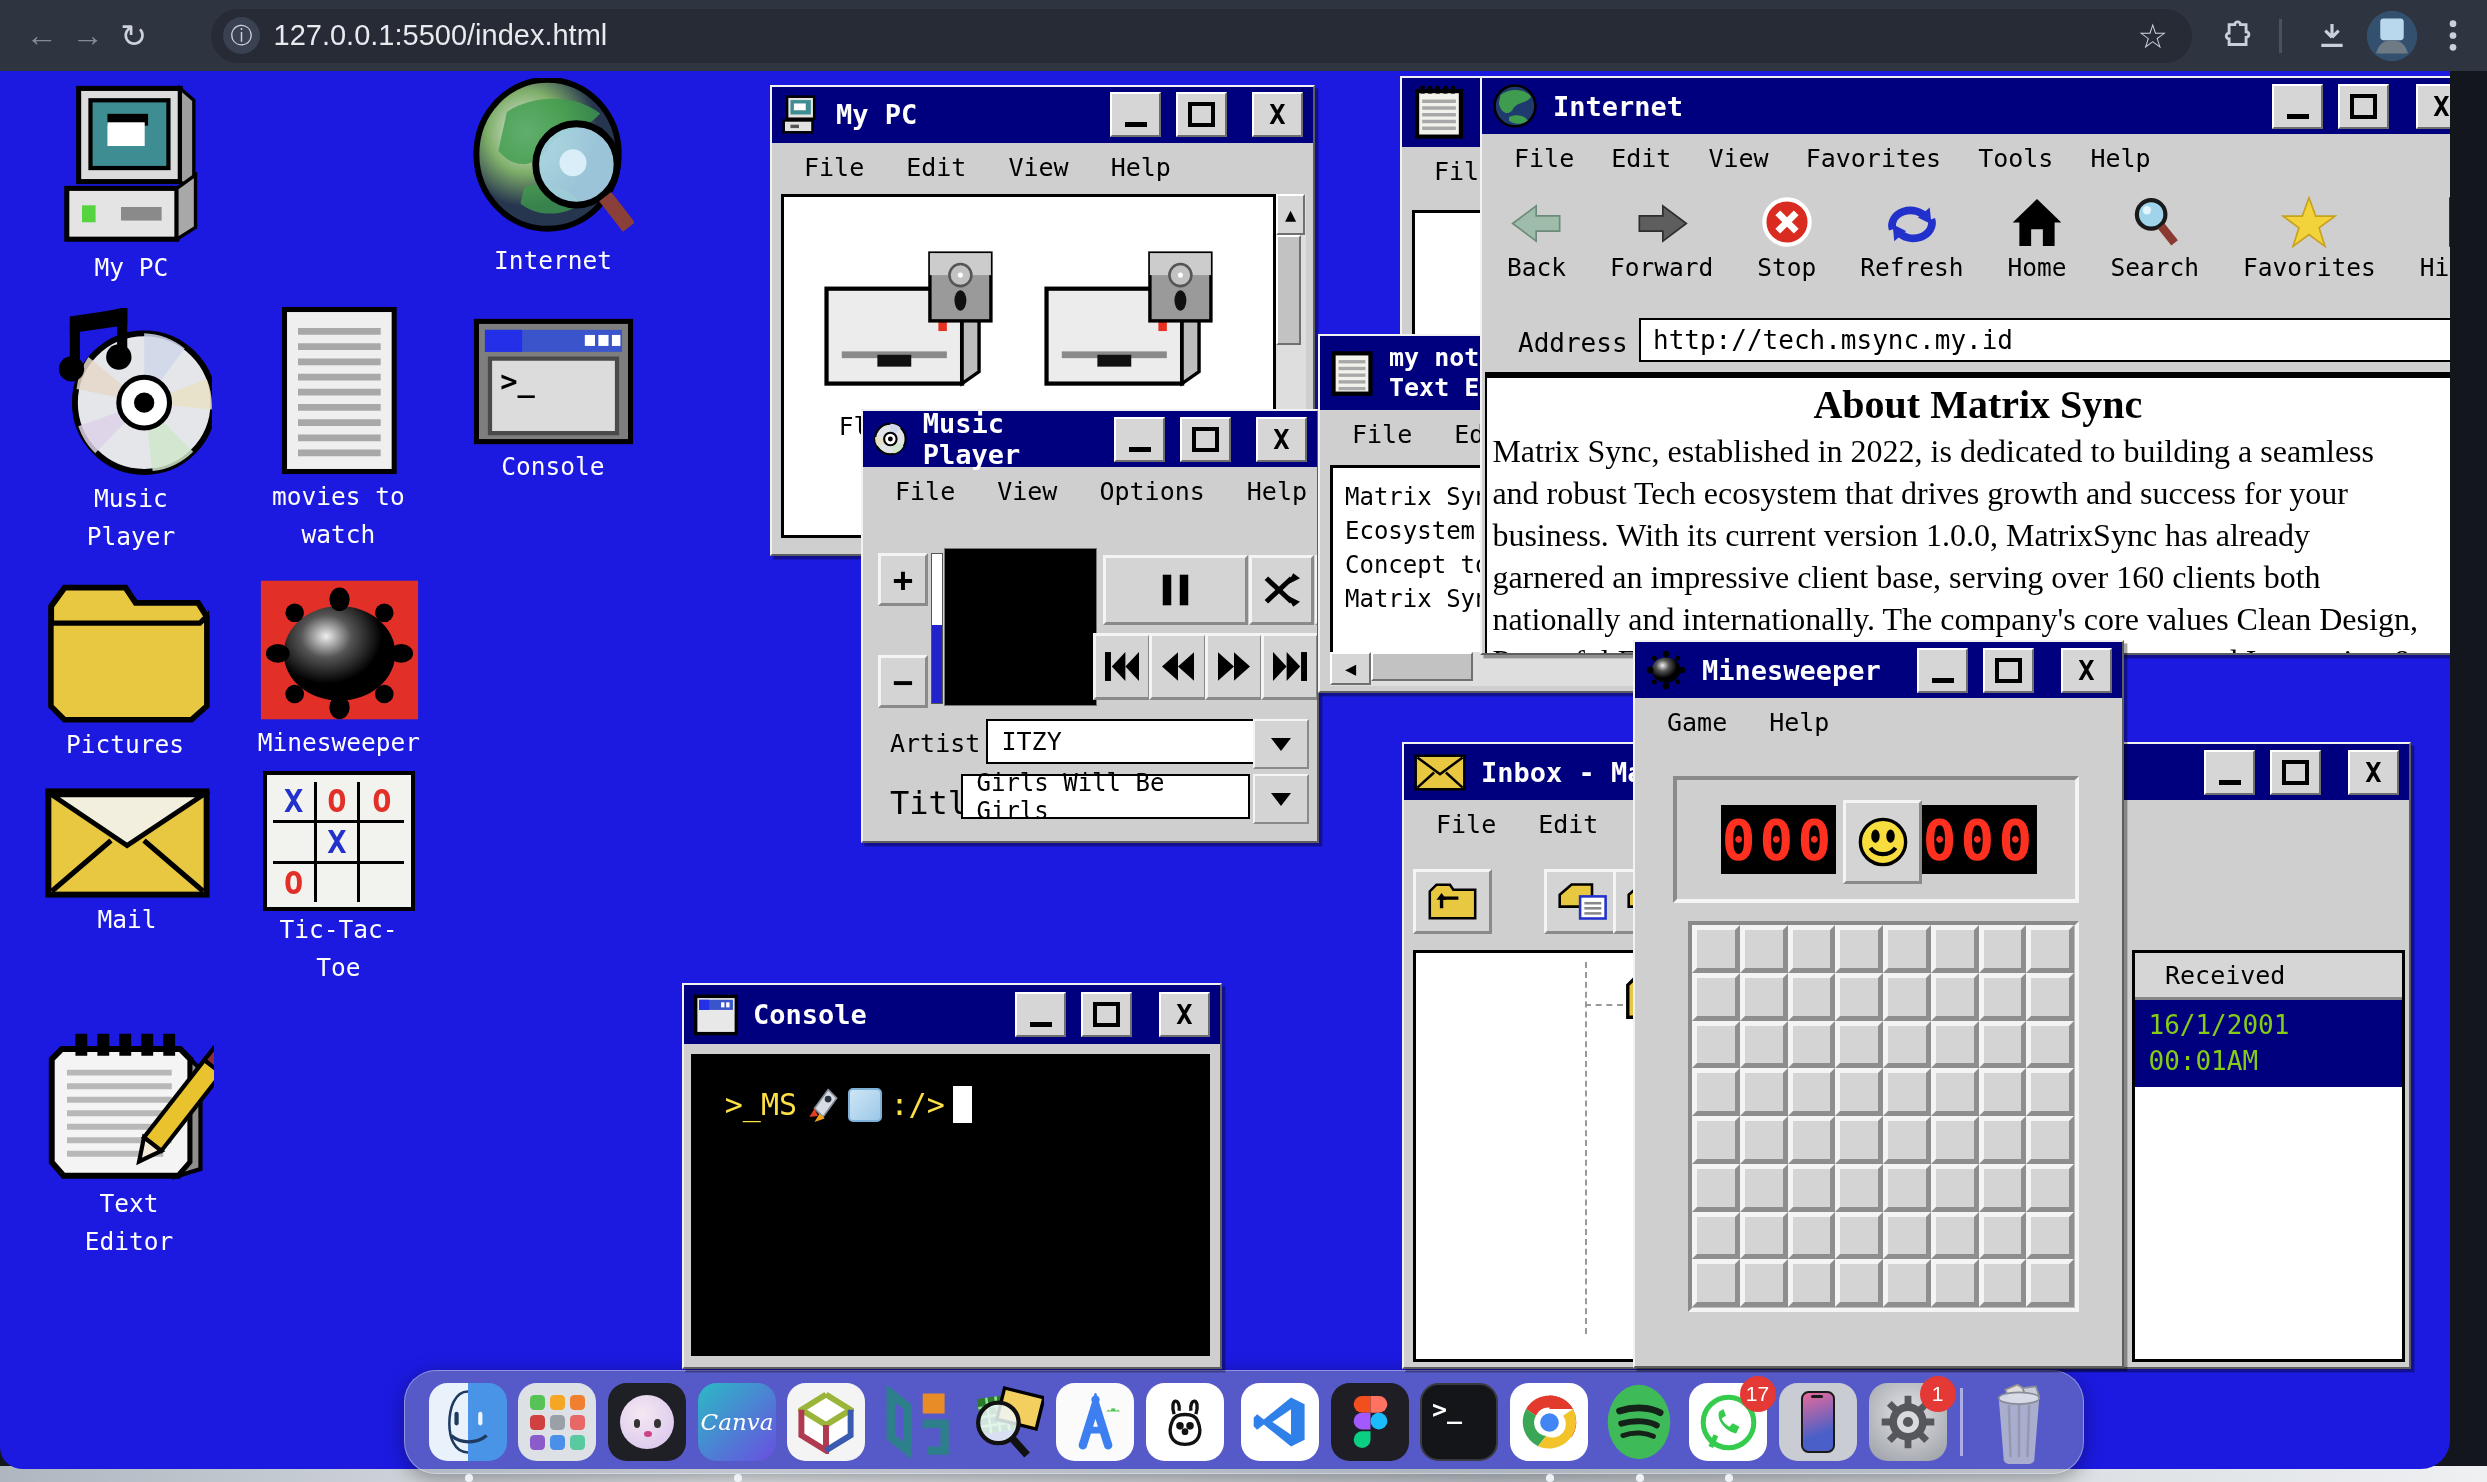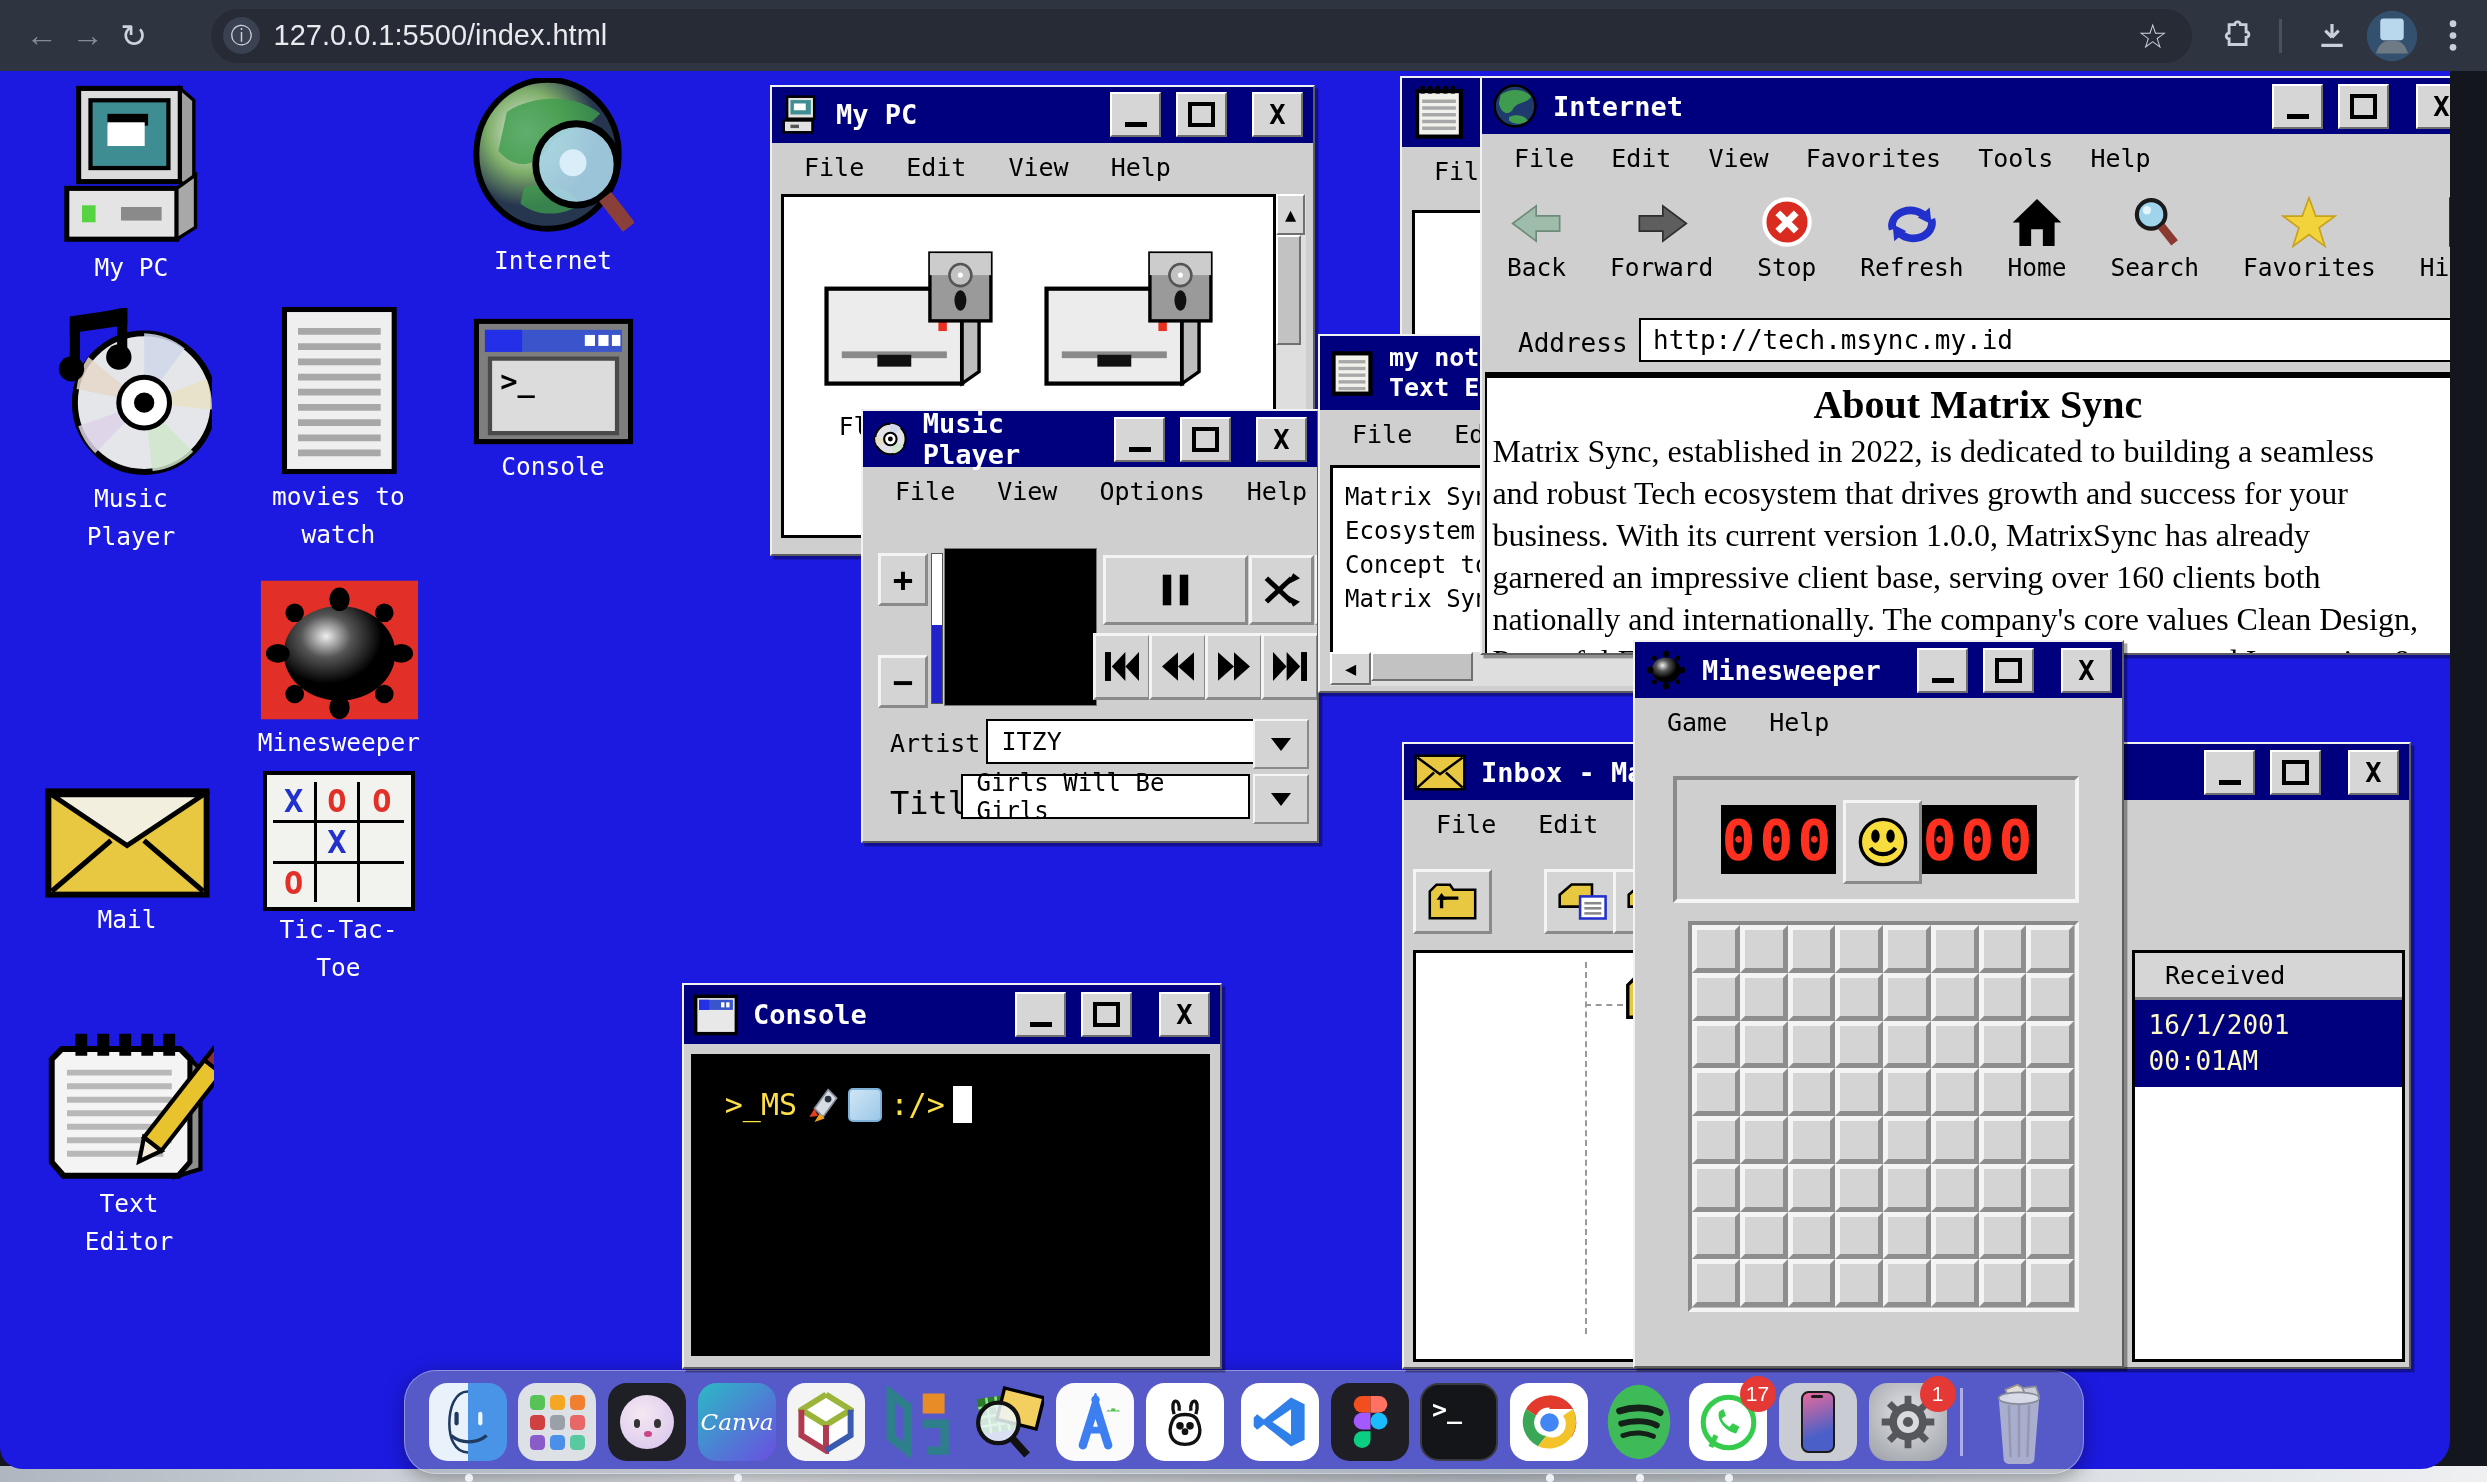--- a/index.html
+++ b/index.html
@@ -208,20 +208,27 @@
         <rect x="14" y="14" width="44" height="26" fill="#2430e8"></rect>
         <rect x="132" y="20" width="12" height="13" fill="#fff"></rect>
           <rect x="148" y="20" width="12" height="13" fill="#fff"></rect>
           <rect x="164" y="20" width="10" height="13" fill="#fff"></rect>
         <rect x="20" y="48" width="150" height="88" fill="#dcdcdc" stroke="#4a4a4a" stroke-width="5"></rect>
         <text x="32" y="86" font-size="34" font-weight="bold" fill="#000" font-family="DejaVu Sans Mono,monospace">&gt;_</text>
       </svg>
       <div class="dlabel">Console</div>
     </div>
 
+    <div class="dicon" style="left:34px;top:508px;width:182px">
+      <svg width="169" height="144" viewBox="0 0 200 170">
+        <polygon points="12,32 28,10 100,10 112,28 186,28 196,44 196,150 178,166 28,166 12,150" fill="#e8c840" stroke="#000" stroke-width="7"></polygon>
+        <polygon points="12,52 188,52 196,44 196,150 178,166 28,166 12,150" fill="#e8c840" stroke="#000" stroke-width="6"></polygon>
+      </svg>
+      <div class="dlabel">Pictures</div>
+    </div>
 
     <div class="dicon" style="left:250px;top:508px;width:178px">
       <svg width="161" height="142" viewBox="0 0 190 168">
         <rect x="2" y="2" width="186" height="164" fill="#e23028"></rect>
         <defs>
             <radialGradient id="mg" cx="38%" cy="32%">
               <stop offset="0%" stop-color="#efefef"></stop>
               <stop offset="45%" stop-color="#555"></stop>
               <stop offset="100%" stop-color="#000"></stop>
             </radialGradient>
@@ -701,21 +708,21 @@
           </svg>
         <div class="tree-lbl" style="left:379px;top:173px">Outbox</div>
         <svg style="position:absolute;left:308px;top:245px" width="52" height="41" viewBox="0 0 66 52">
             <polygon points="2,12 12,2 32,2 38,10 64,10 64,50 2,50" fill="#e8c840" stroke="#000" stroke-width="4"></polygon>
           </svg>
         <div class="tree-lbl" style="left:379px;top:252px;white-space:normal;width:144px;line-height:37px">Deleted Items</div>
       </div>
 
       <div class="cw" style="left:728px;top:206px;width:267px;height:406px">
         <div style="height:44px;background:#d6d6d6;border-bottom:3.4px solid #888;display:flex;align-items:center;padding-left:30px;font-size:25px">Received</div>
-        <div style="background:#00007e;color:#fef9c3;font-size:26px;line-height:36px;padding:6.8px 0 8.5px 13.5px">
+        <div style="background:#00007e;color:#84cc16;font-size:26px;line-height:36px;padding:6.8px 0 8.5px 13.5px">
           <div>16/1/2001</div>
           <div>00:01AM</div>
         </div>
       </div>
     </div>
 
     <div class="win" style="left:1633px;top:569px;width:487px;height:724px;z-index:7">
       <div class="tb">
         <svg width="42" height="42" viewBox="0 0 50 50">
           <defs>

